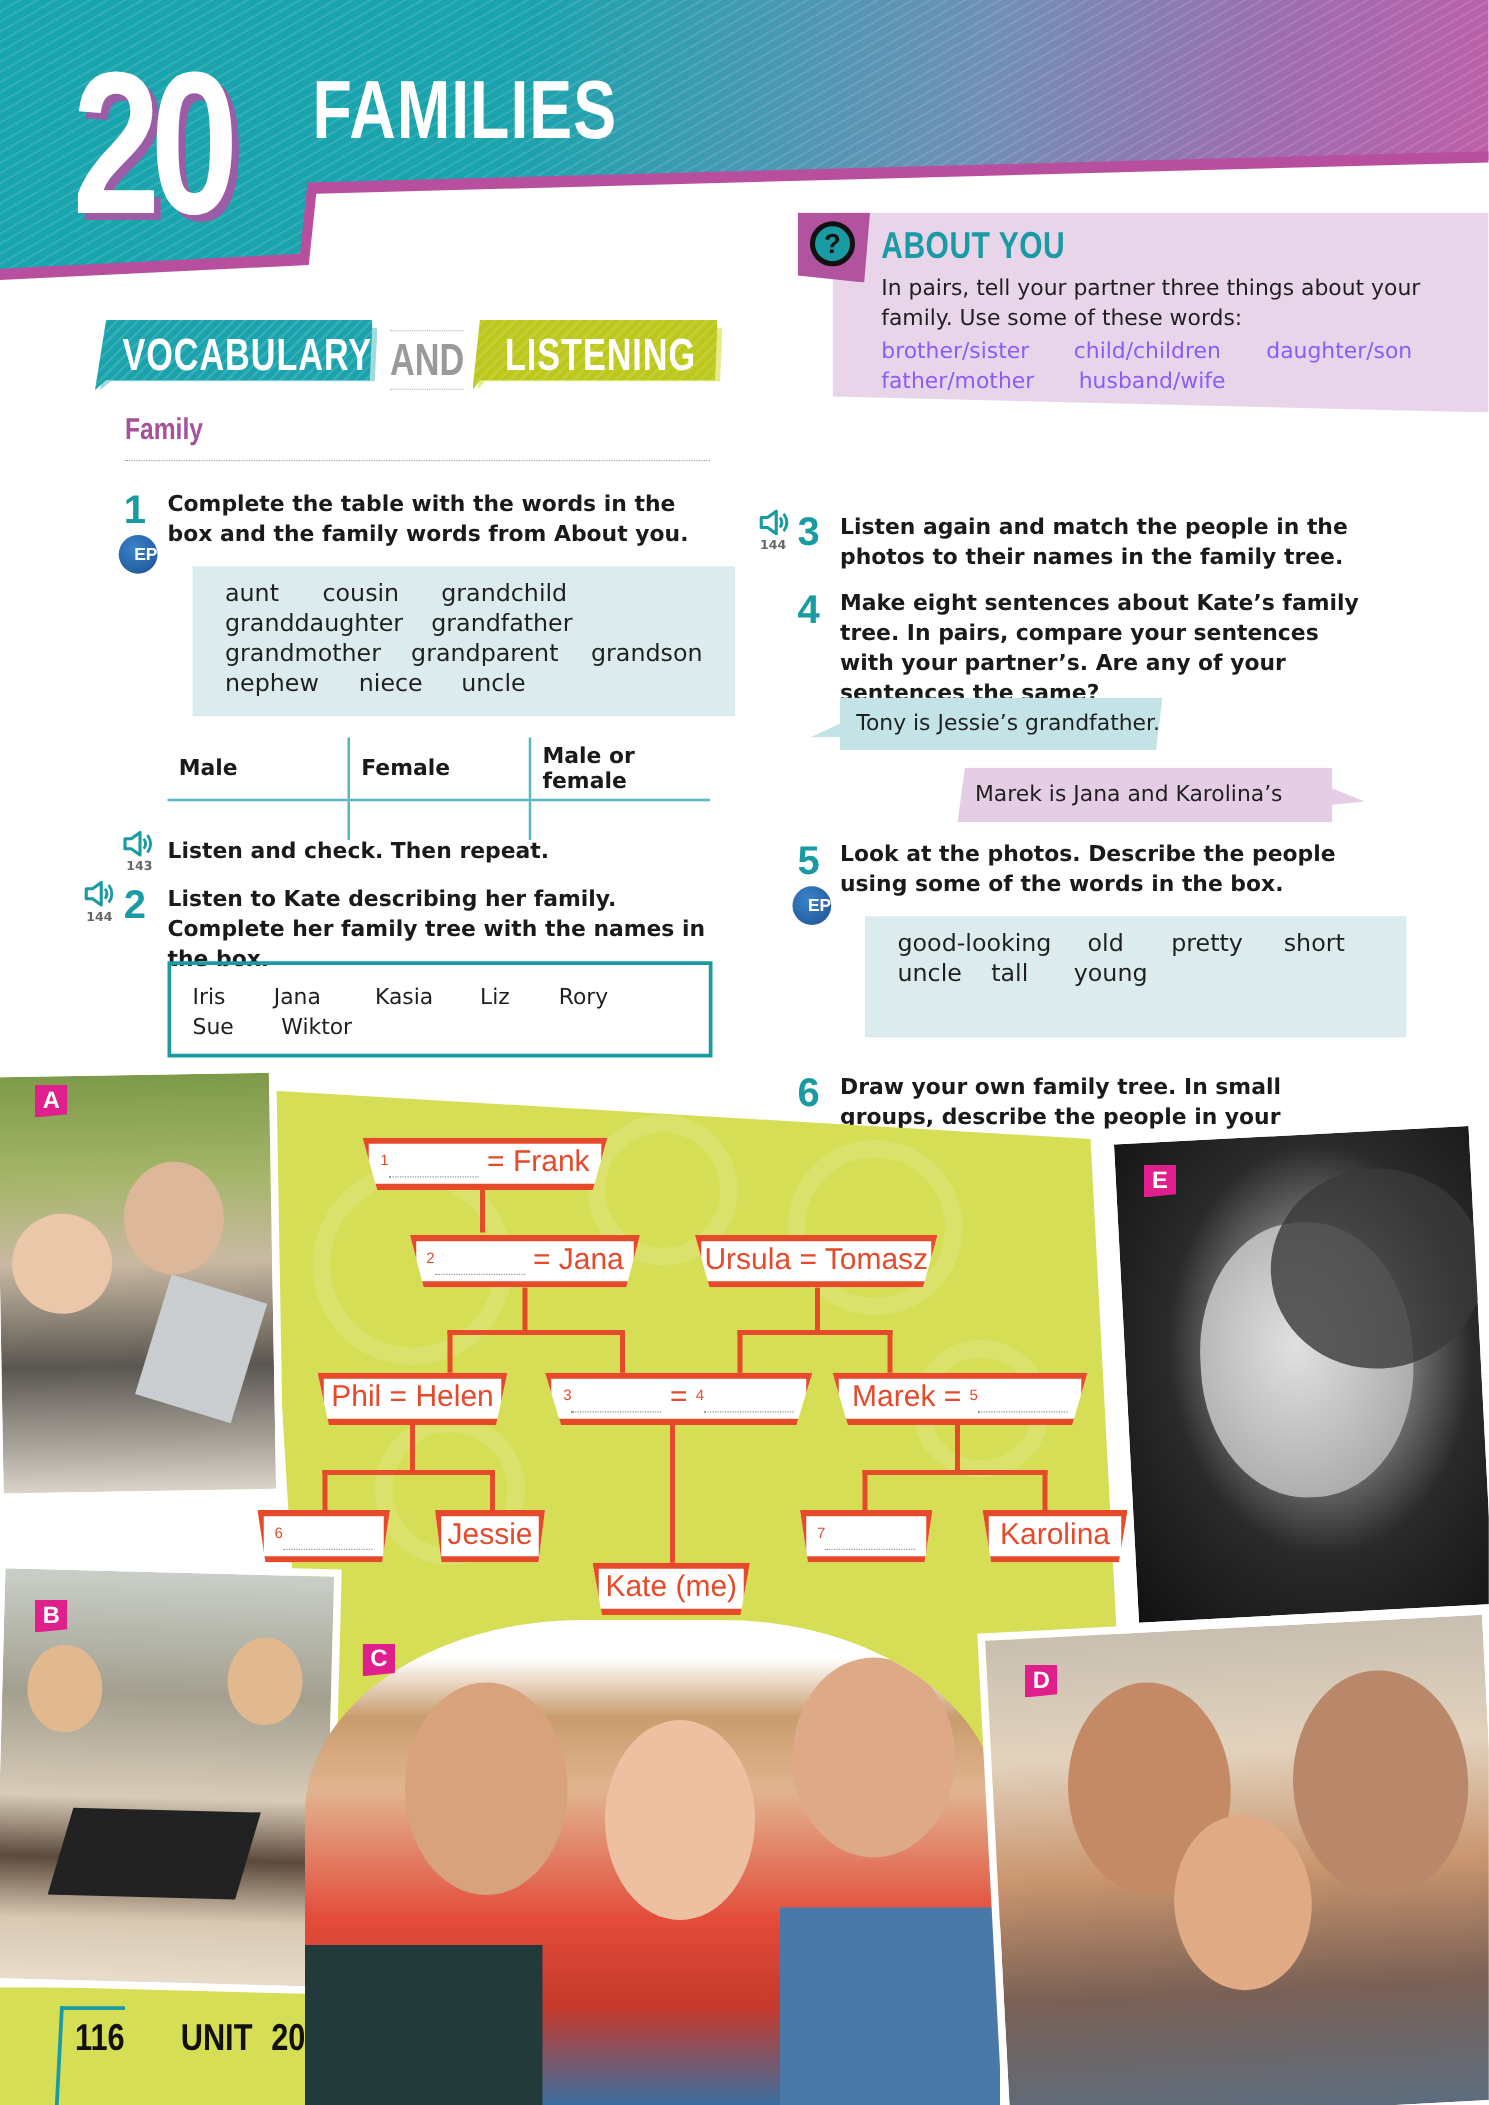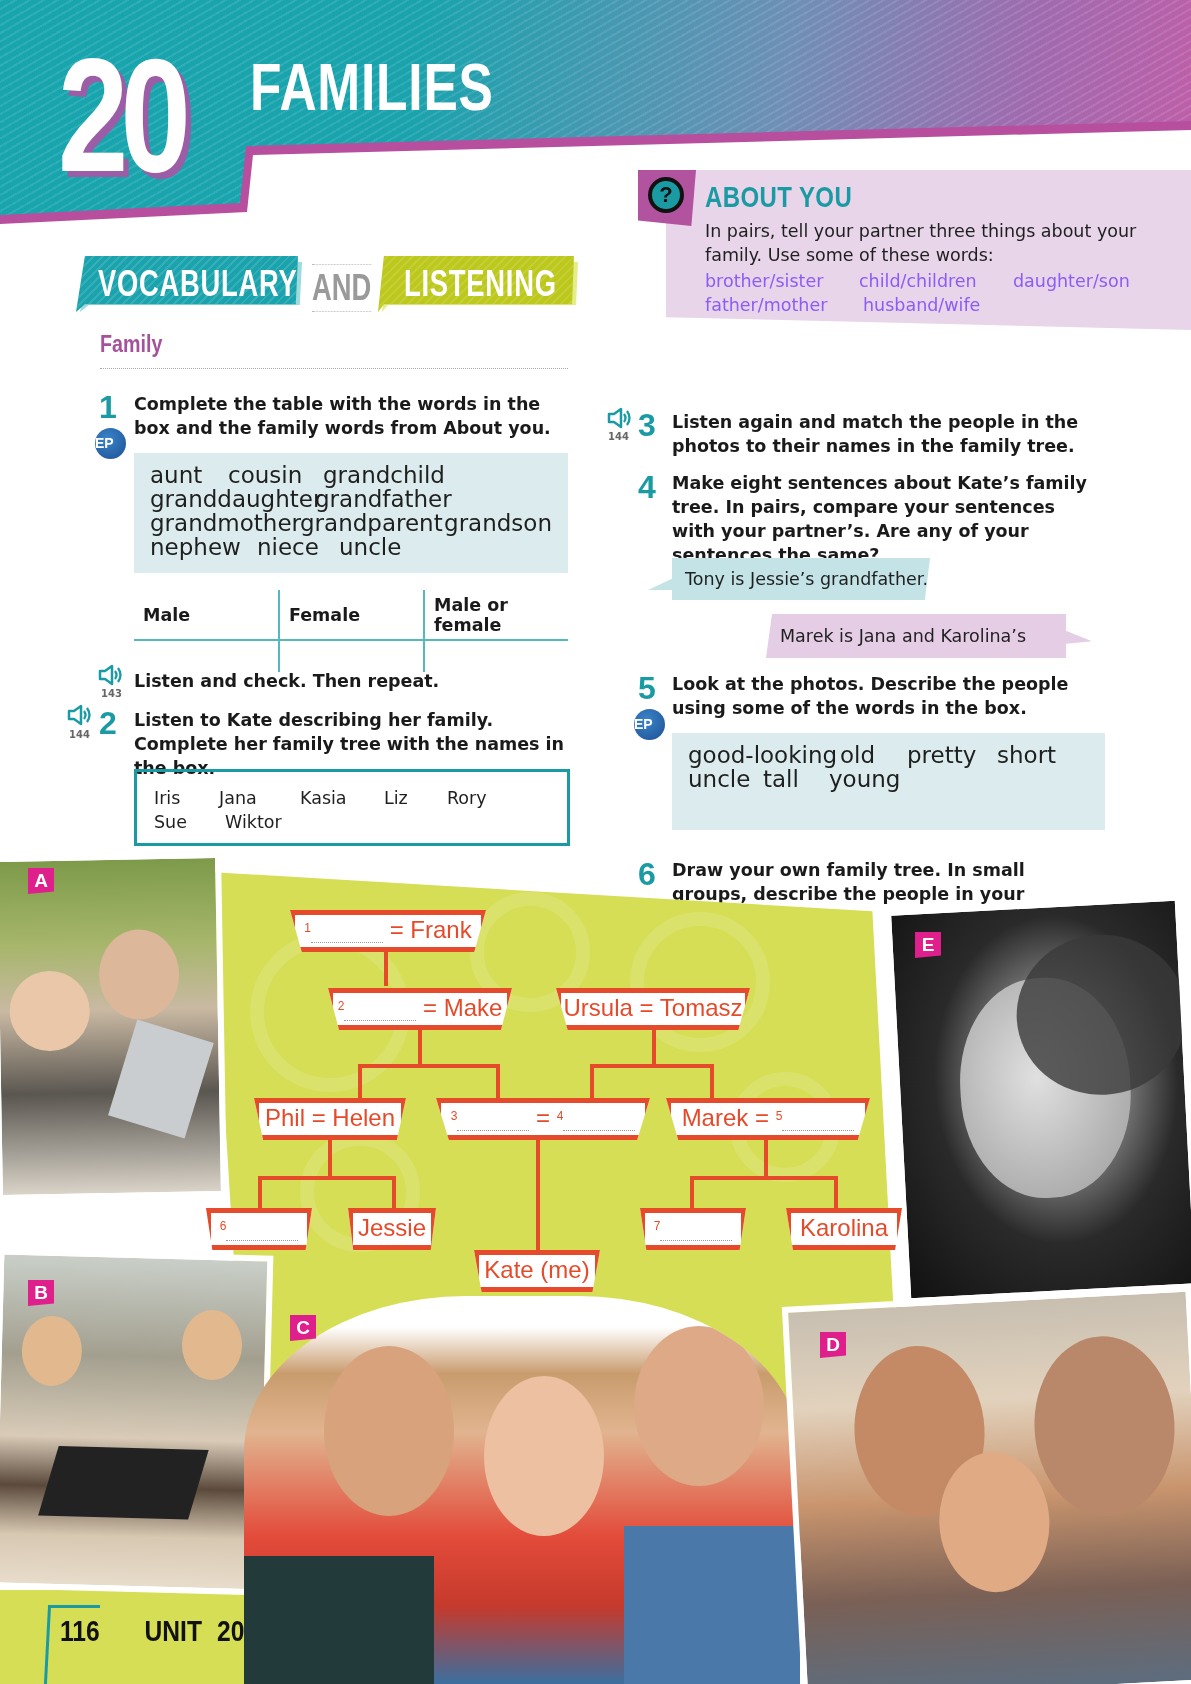--- a/index.html
+++ b/index.html
@@ -115,30 +115,30 @@
   .ex-num {
     position: absolute; font-family: "Liberation Sans", sans-serif; font-weight: bold;
     font-size: 32px; color: #1a9ba3; line-height: 1;
   }
   .ex-text {
     position: absolute; font-weight: bold; font-size: 17.5px; line-height: 24px; color: #1a1a1a;
   }
   .ep-badge {
     position: absolute; width: 31px; height: 31px; border-radius: 50%;
     background: radial-gradient(circle at 40% 35%, #3a84c9, #1d4f93);
-    color: #fff; font-weight: bold; font-size: 14px; line-height: 31px; text-align: left;
+    color: #fff; font-weight: bold; font-size: 14px; line-height: 31px; text-align: right;
     font-family: "Liberation Sans", sans-serif;
   }
   .audio-icon { position: absolute; width: 28px; height: 36px; }
   .audio-icon svg { display: block; }
   .audio-num { position: absolute; font-size: 10px; font-weight: bold; color: #666; font-family: "DejaVu Sans", sans-serif; }
 
   .word-box {
-    position: absolute; background: #dcecee; padding: 10px 16px;
-    font-size: 23px; line-height: 24px; color: #1f1f1f;
+    position: absolute; background: #dcecee; padding: 10px 26px;
+    font-size: 19px; line-height: 24px; color: #1f1f1f; margin-left: 20px;
   }
   .word-box .word-row span, .about-words .word-row span { margin-right: 0; }
 
   .gender-table { position: absolute; left: 134px; top: 590px; width: 434px; border-collapse: collapse; }
   .gender-table th {
     text-align: left; font-weight: bold; font-size: 17.5px; padding: 5px 9px 4px; border-bottom: 2px solid #56b8be;
     height: 33px;
   }
   .gender-table td { height: 32px; }
   .gender-table th + th, .gender-table td + td { border-left: 2px solid #56b8be; }
@@ -394,21 +394,21 @@
 <div class="tree-line-h" style="left:690px;top:1176px;width:148px"></div>
 <div class="tree-line-v" style="left:690px;top:1176px;height:34px"></div>
 <div class="tree-line-v" style="left:834px;top:1176px;height:34px"></div>
 
 <div class="tree-box" style="left:290px;top:910px;width:196px">
   <span class="sup">1</span><span class="blank"></span>
   <span>= Frank</span>
 </div>
 <div class="tree-box" style="left:328px;top:988px;width:184px">
   <span class="sup">2</span><span class="blank"></span>
-  <span>= Make</span>
+  <span>= Jana</span>
 </div>
 <div class="tree-box" style="left:556px;top:988px;width:194px">
   <span>Ursula = Tomasz</span>
 </div>
 <div class="tree-box" style="left:254px;top:1098px;width:152px">
   <span>Phil = Helen</span>
 </div>
 <div class="tree-box" style="left:436px;top:1098px;width:214px">
   <span class="sup">3</span><span class="blank"></span>
   <span>=</span>

